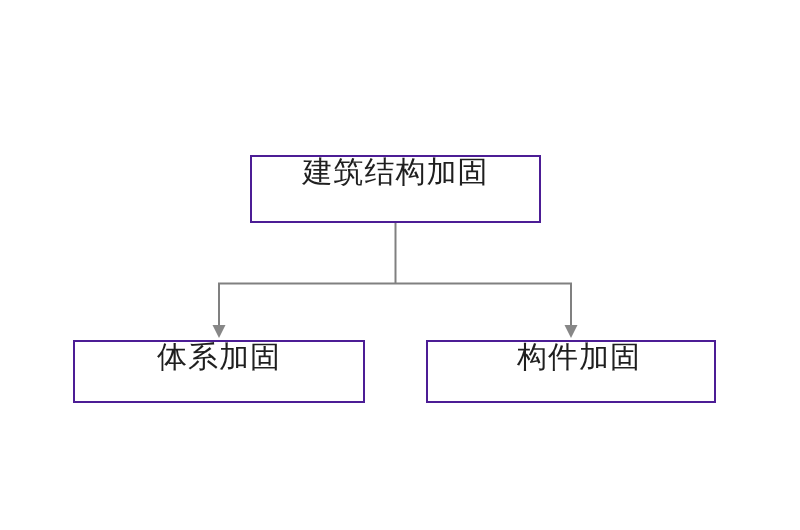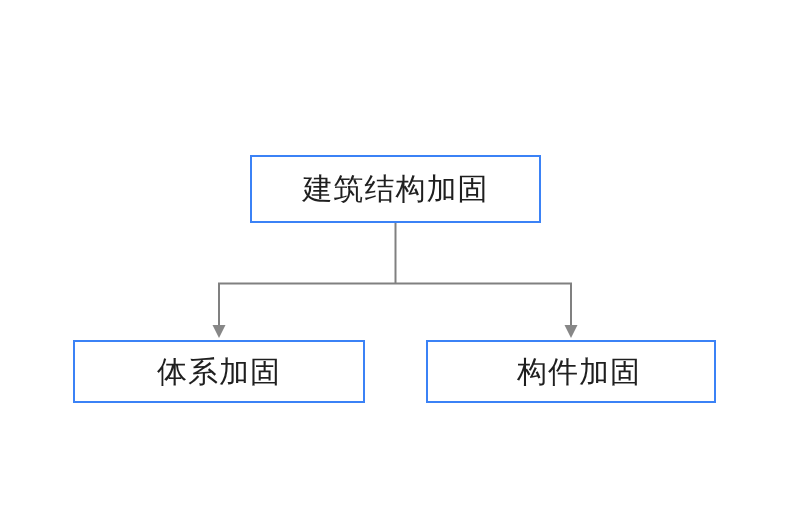--- a/index.html
+++ b/index.html
@@ -15,23 +15,22 @@
     position: relative;
     width: 800px;
     height: 530px;
     background: #ffffff;
     overflow: hidden;
   }
   .node {
     position: absolute;
     box-sizing: border-box;
     background: #ffffff;
-    border: 2px solid #3b82f6;
+    border: 2px solid #4c1d95;
     display: flex;
-    align-items: center;
     justify-content: center;
   }
   .node-label {
     font-size: 30px;
     line-height: 1;
     color: #1f1f1f;
     letter-spacing: 1px;
     white-space: nowrap;
     font-weight: 400;
   }

